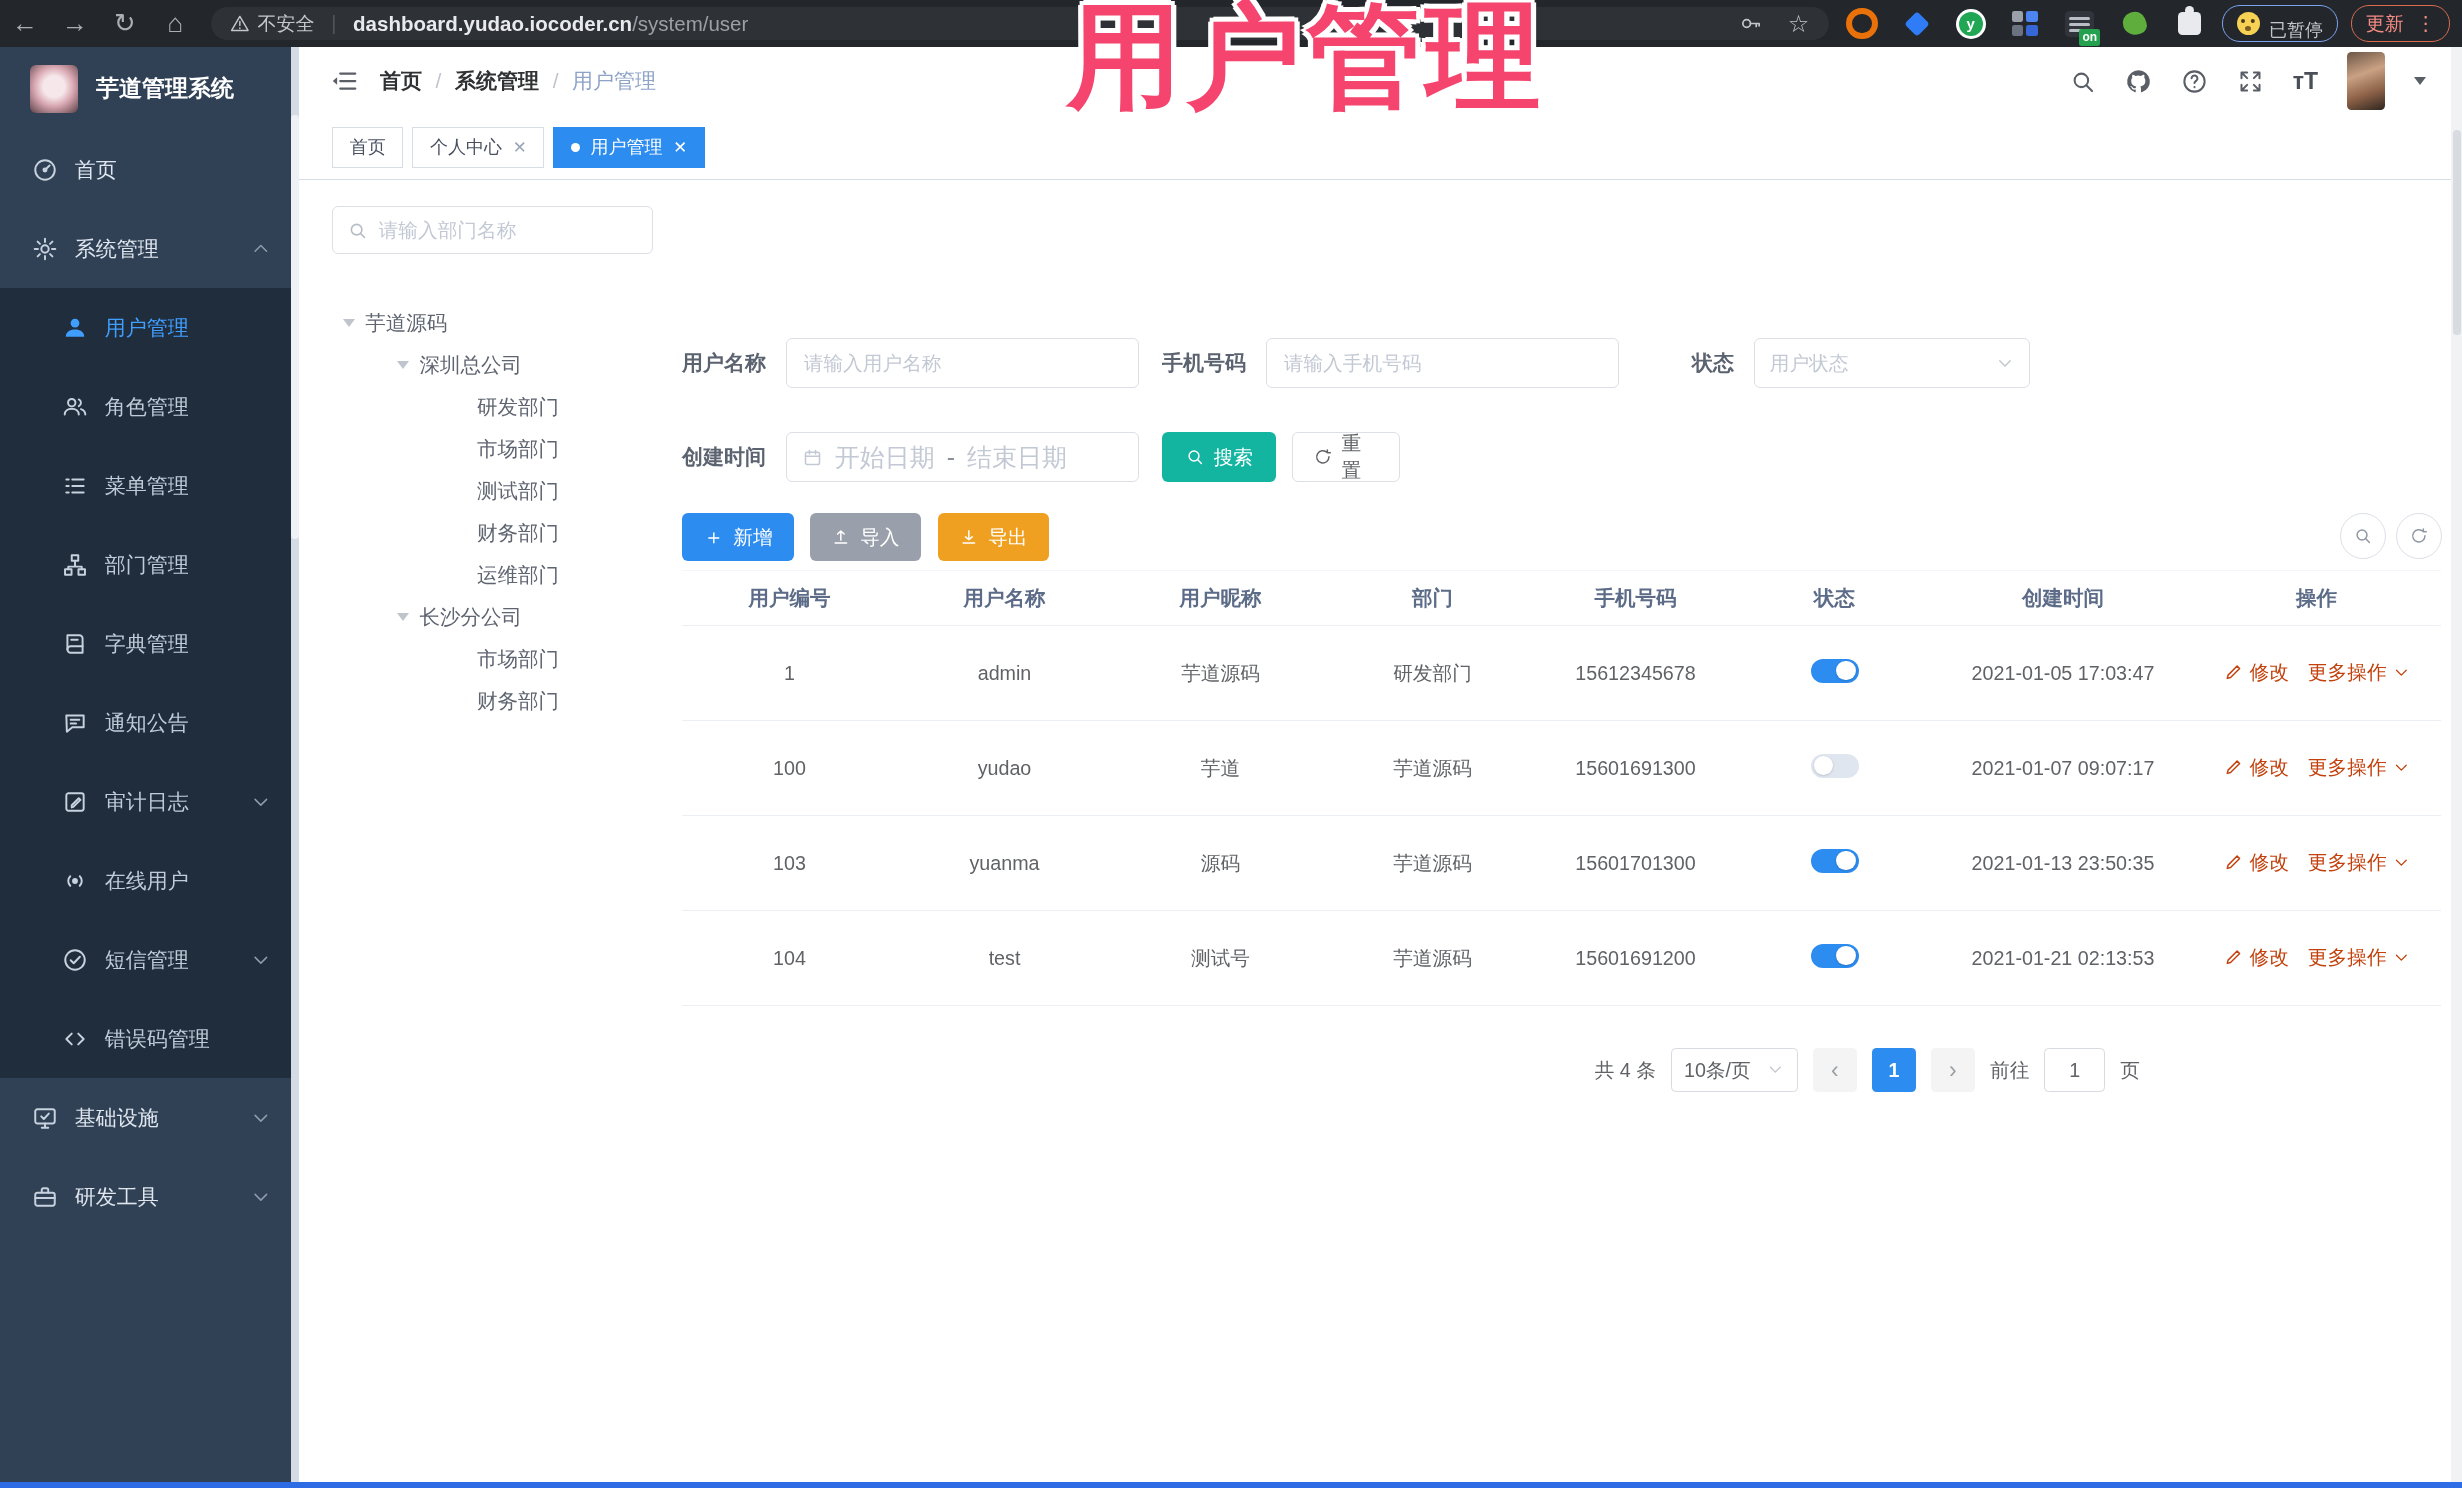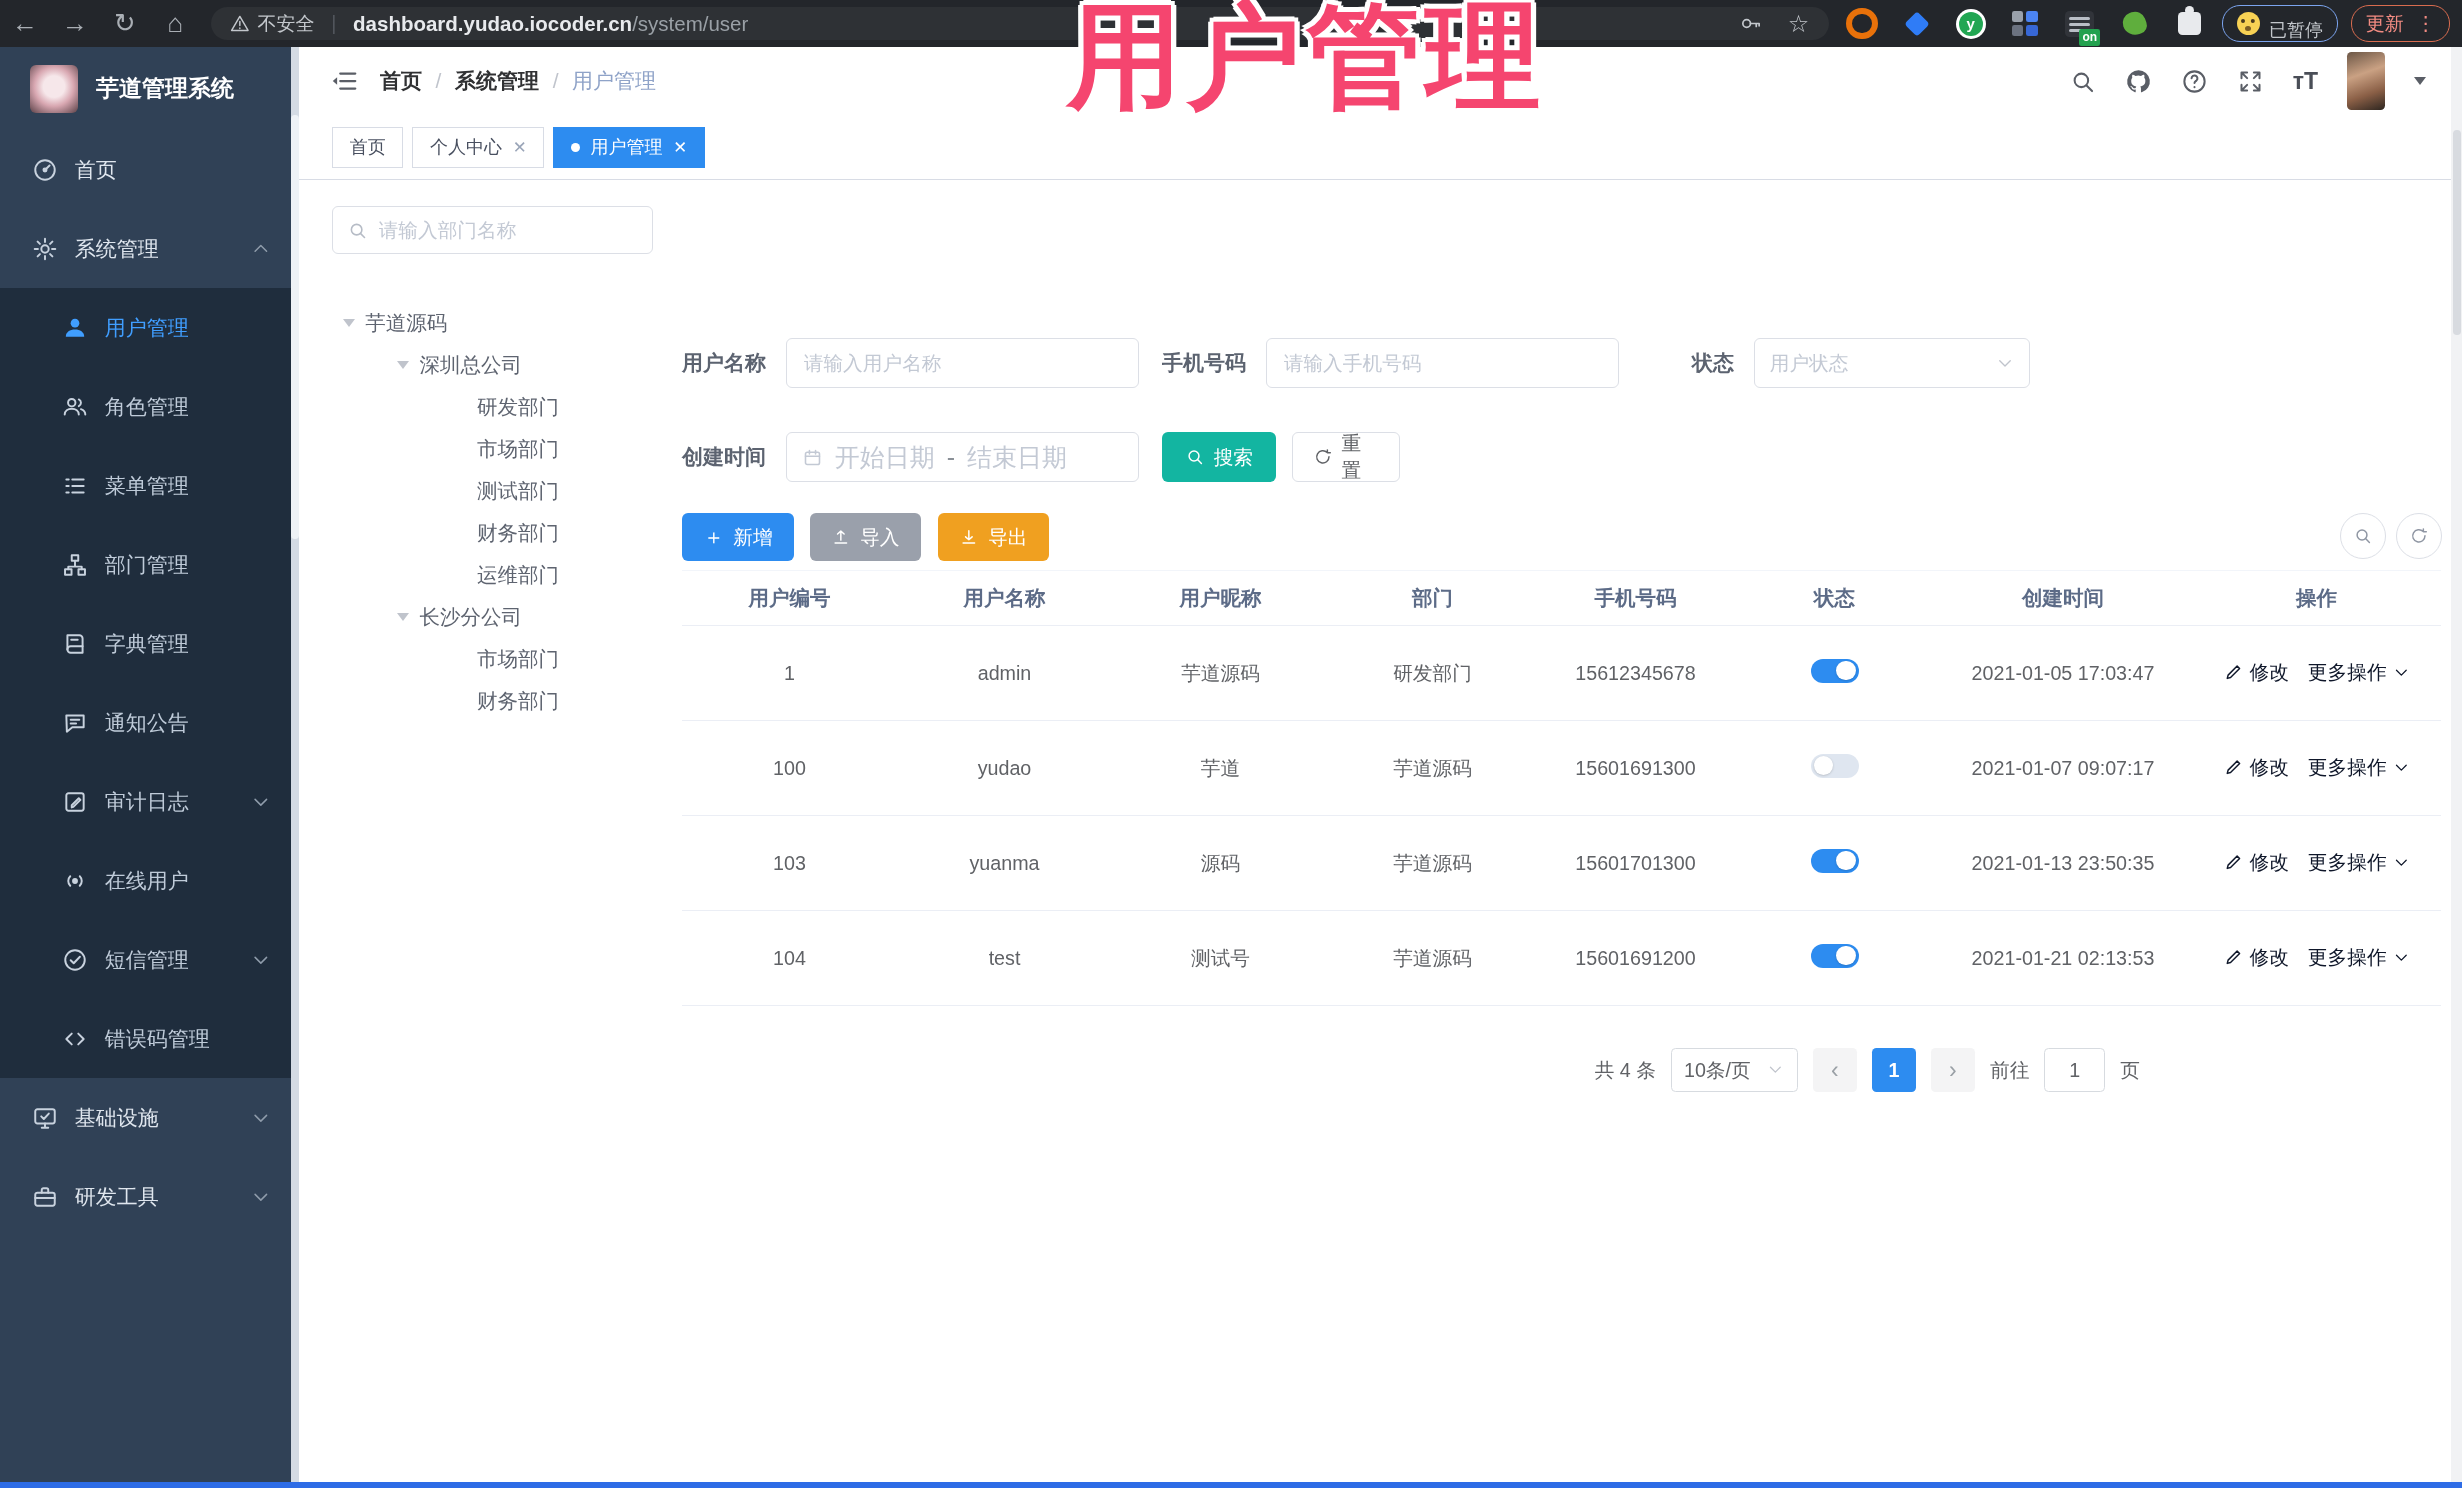--- a/index.html
+++ b/index.html
@@ -122,21 +122,21 @@
   
   .utable{position:absolute;left:383px;top:391px;width:1758px;border-collapse:collapse;table-layout:fixed;}
   .utable th{height:52px;font-size:20.5px;font-weight:700;color:#5c6b87;border-bottom:0.8px solid #ebeef5;border-top:0.8px solid #f2f5fa;text-align:center;background:#fff;}
   .utable td{height:92px;font-size:19.7px;color:#606266;border-bottom:0.8px solid #ebeef5;text-align:center;}
   .toggle{width:48px;height:24px;border-radius:12px;position:relative;display:inline-block;cursor:pointer;}
   .toggle.on{background:#2d8cf0;}
   .toggle.off{background:#dfe6f0;}
   .toggle:after{content:"";position:absolute;top:2.3px;width:19.7px;height:19.7px;border-radius:50%;background:#fff;box-shadow:0 0.8px 2.3px rgba(0,0,0,.18);}
   .toggle.on:after{right:3px;}
   .toggle.off:after{left:3px;}
-  .acts{display:inline-flex;align-items:flex-end;gap:19px;color:#0f172a;white-space:nowrap;}
+  .acts{display:inline-flex;align-items:flex-end;gap:19px;color:#c2410c;white-space:nowrap;}
   .acts .aic{width:19.7px;height:19.7px;}
   .acts .achev{width:16.7px;height:16.7px;}
   .alink{cursor:pointer;display:inline-flex;align-items:center;gap:6px;}
 
   
   .pager{position:absolute;right:322px;top:869px;display:flex;align-items:center;gap:15px;font-size:19.7px;color:#606266;}
   .psel{width:127px;height:44px;border:0.8px solid #d7dbe0;border-radius:4.5px;display:flex;align-items:center;justify-content:space-between;padding:0 12px;box-sizing:border-box;color:#606266;cursor:pointer;}
   .pbox{width:44px;height:44px;border-radius:4.5px;background:#f4f4f5;color:#9aa0a6;display:flex;align-items:center;justify-content:center;font-size:23px;cursor:pointer;}
   .pbox.cur{background:#2d8cf0;color:#fff;font-size:19.7px;font-weight:700;}
   .pgoto{width:61px;height:44px;border:0.8px solid #d7dbe0;border-radius:4.5px;text-align:center;font-size:19.7px;color:#606266;outline:0;font-family:inherit;box-sizing:border-box;}

